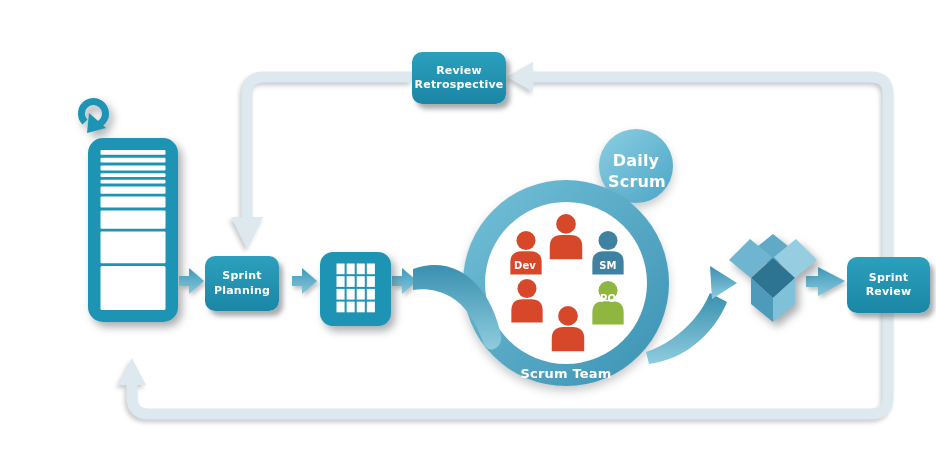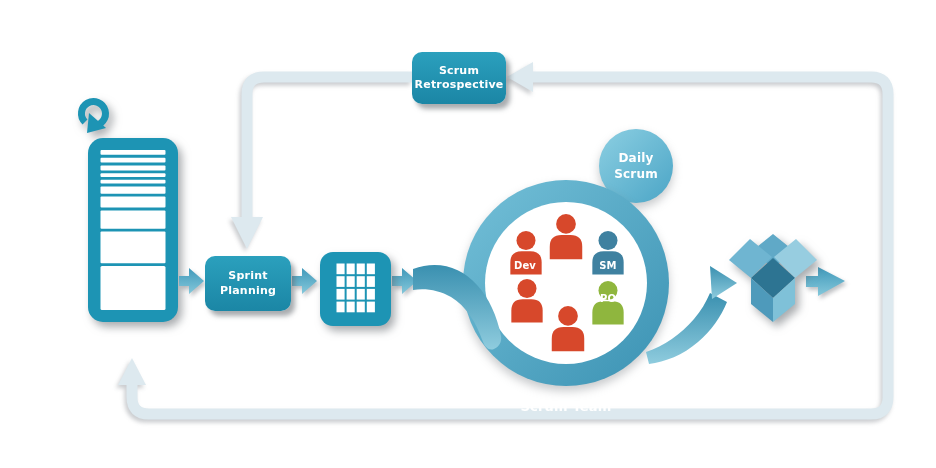--- a/index.html
+++ b/index.html
@@ -16,28 +16,28 @@
   
   .node{
     position:absolute;display:flex;align-items:center;justify-content:center;
     text-align:center;color:#fff;font-weight:bold;font-size:11px;line-height:1.3;
     letter-spacing:.2px;border-radius:10px;
     background:linear-gradient(180deg,#2ba0bd 0%,#1b86a5 100%);
     box-shadow:4px 5px 5px rgba(99,104,110,.55);
     box-sizing:border-box;
   }
   .node-retro{left:412px;top:52px;width:94px;height:52px;padding:0 2px;}
-  .node-planning{left:205px;top:256px;width:86px;height:55px;padding:16px 10px;}
+  .node-planning{left:205px;top:256px;width:74px;height:55px;padding:16px 10px;}
   .node-review{left:847px;top:257px;width:83px;height:56px;padding:0 13px;}
   
   .float-label{
     position:absolute;color:#fff;font-weight:bold;text-align:center;letter-spacing:.2px;
   }
-  .lbl-daily{left:608px;top:151px;width:56px;font-size:12px;line-height:1.3;white-space:pre-line;}
-  .lbl-team{left:506px;top:366px;width:120px;font-size:13px;margin-top:33px;}
+  .lbl-daily{left:608px;top:151px;width:56px;font-size:16px;line-height:1.3;white-space:pre-line;}
+  .lbl-team{left:506px;top:366px;width:120px;font-size:13px;}
   .lbl-role{width:42px;font-size:10px;}
   .lbl-dev{left:504px;top:260px;}
   .lbl-sm{left:587px;top:260px;}
   .lbl-po{left:587px;top:293px;}
 </style>
 </head>
 <body>
 
 <div class="stage">
 
@@ -154,24 +154,27 @@
       <polygon points="773,234 794,251 773,268 752,251" fill="#60a9c7"></polygon>
       <polygon points="729,260 750,239 772,257 751,278" fill="#6fb5d1"></polygon>
       <polygon points="817,260 796,239 774,257 795,278" fill="#97cde0"></polygon>
       <polygon points="751,278 773,258 795,278 773,298" fill="#2d7492"></polygon>
       <polygon points="751,278 773,298 773,322 751,304" fill="#4e9abb"></polygon>
       <polygon points="795,278 773,298 773,322 795,304" fill="#7fc1d8"></polygon>
     </g>
   </svg>
 
   <div class="node node-retro">
-    <span>Scrum Retrospective</span>
+    <span>Review Retrospective</span>
   </div>
   <div class="node node-planning">
     <span>Sprint Planning</span>
+  </div>
+  <div class="node node-review">
+    <span>Sprint Review</span>
   </div>
 
   <div class="float-label lbl-daily">Daily
 Scrum</div>
   <div class="float-label lbl-team">Scrum Team</div>
   <div class="float-label lbl-role lbl-dev">Dev</div>
   <div class="float-label lbl-role lbl-sm">SM</div>
   <div class="float-label lbl-role lbl-po">PO</div>
 
 </div>

